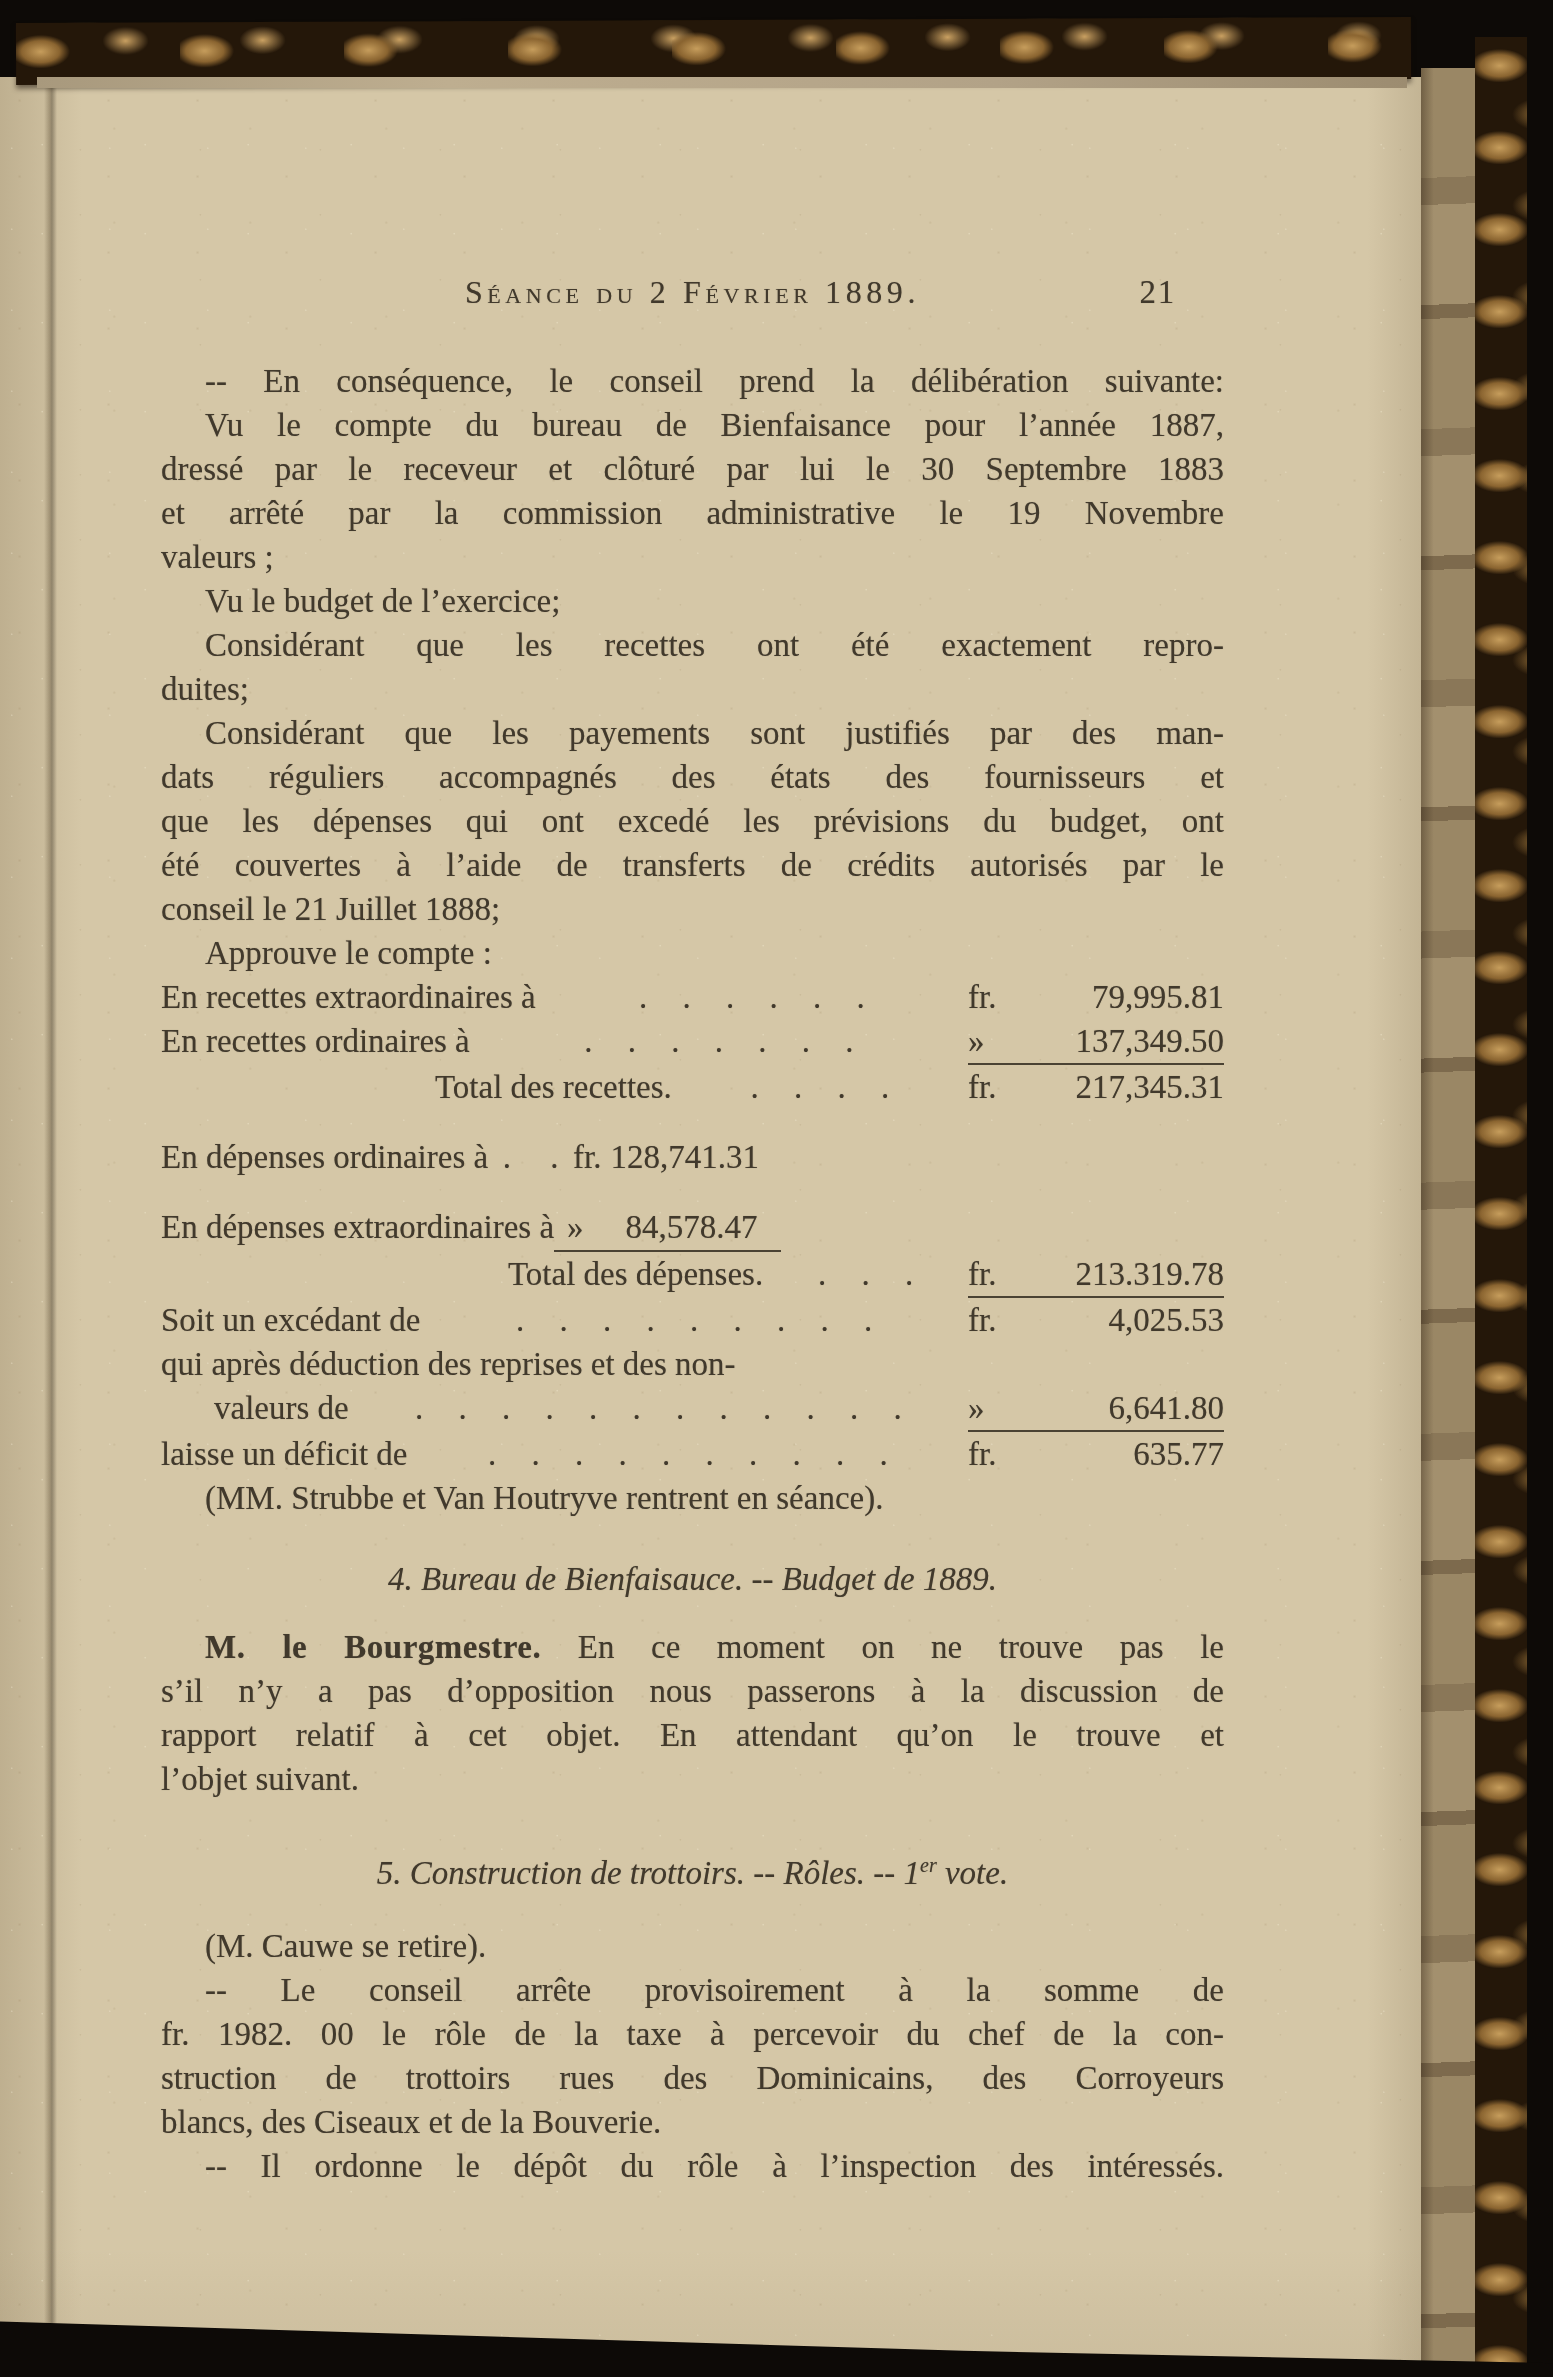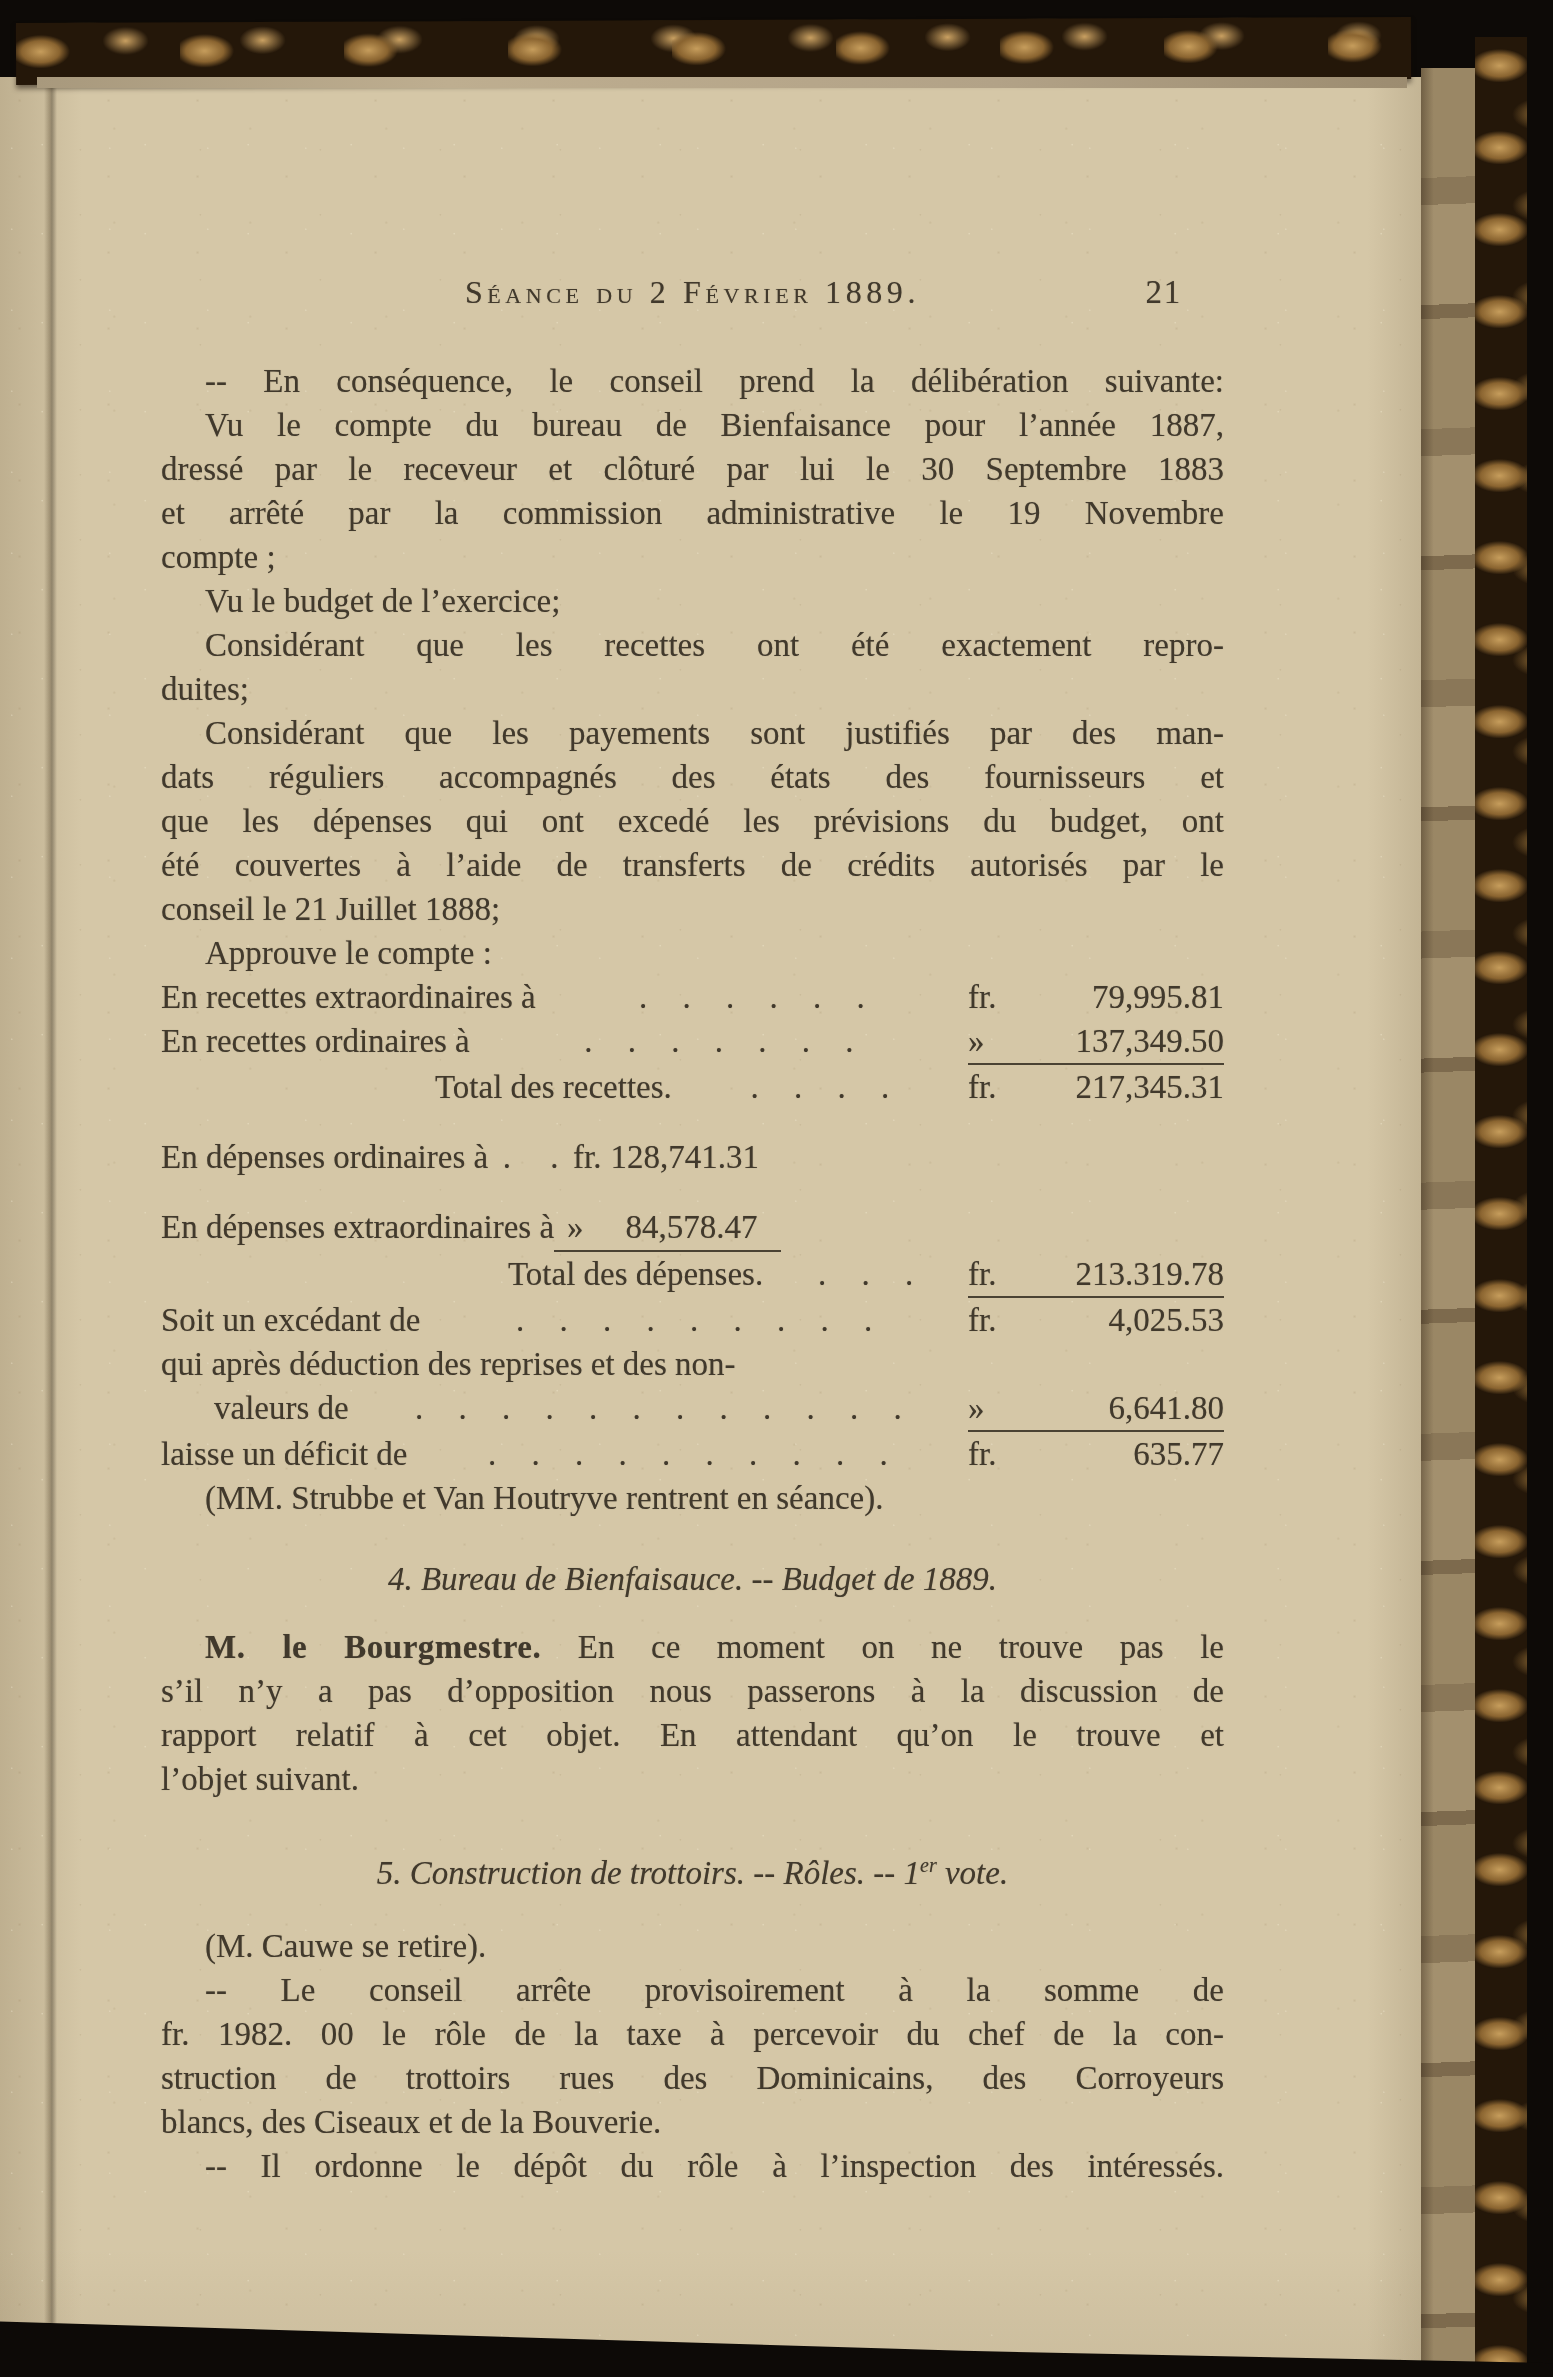--- a/index.html
+++ b/index.html
@@ -58,21 +58,21 @@
     position:absolute;left:161px;top:270px;width:1063px;
     color:#41392c;
     font-size:33px;line-height:44px;
     text-shadow:0 0 0.9px rgba(65,57,44,.45);
   }
   .pagehead{position:relative;height:42px;margin-bottom:47px;}
   .pagehead .title{
     display:block;text-align:center;
     font-variant:small-caps;letter-spacing:4.6px;font-size:32px;
   }
-  .pagehead .pnum{position:absolute;right:42px;top:0;font-size:33px;letter-spacing:1.8px;}
+  .pagehead .pnum{position:absolute;right:48px;top:0;font-size:33px;letter-spacing:1.8px;}
   .line{text-align:justify;text-align-last:justify;}
   .line.last{text-align-last:left;}
   .line.first{text-indent:44px;}
   .lead-bold{font-weight:bold;letter-spacing:0.5px;}
   .heading{
     font-style:italic;text-align:center;font-size:33px;
   }
   .h4{margin:37px 0 24px 0;}
   .h5{margin:42px 0 29px 0;}
   .heading sup{font-size:20px;font-style:italic;}
@@ -113,21 +113,21 @@
   <div class="pagehead">
     <span class="title">Séance du 2 Février 1889.</span>
     <span class="pnum">21</span>
   </div>
 
   <div class="line first">-- En conséquence, le conseil prend la délibération suivante:</div>
 
   <div class="line first">Vu le compte du bureau de Bienfaisance pour l’année 1887,</div>
   <div class="line">dressé par le receveur et clôturé par lui le 30 Septembre 1883</div>
   <div class="line">et arrêté par la commission administrative le 19 Novembre</div>
-  <div class="line last">compte ;</div>
+  <div class="line last">valeurs ;</div>
 
   <div class="line first last">Vu le budget de l’exercice;</div>
 
   <div class="line first">Considérant que les recettes ont été exactement repro-</div>
   <div class="line last">duites;</div>
 
   <div class="line first">Considérant que les payements sont justifiés par des man-</div>
   <div class="line">dats réguliers accompagnés des états des fournisseurs et</div>
   <div class="line">que les dépenses qui ont excedé les prévisions du budget, ont</div>
   <div class="line">été couvertes à l’aide de transferts de crédits autorisés par le</div>

